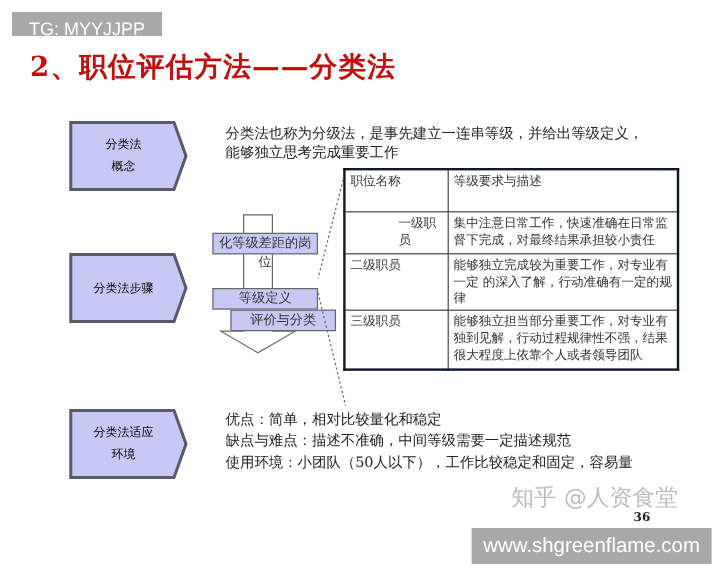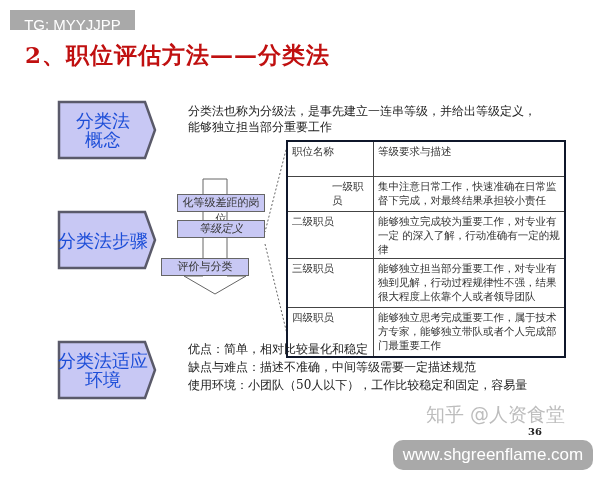--- a/index.html
+++ b/index.html
@@ -17,75 +17,75 @@
       left: 25px; top: 40px; color: #c01010; font-size: 23px; font-weight: bold; letter-spacing: 1px;
       font-family: "DejaVu Serif", serif;
     }
     .chev {
       width: 100px; height: 60px;
     }
     .chev svg { position: absolute; left: 0; top: 0; }
     .chev-label {
       position: absolute; left: 0; top: 0; width: 92px; height: 60px;
       display: flex; align-items: center; justify-content: center; text-align: center;
-      font-size: 18px; color: #1d4ed8; line-height: 19px; white-space: pre-line;
+      font-size: 10px; color: #000000; line-height: 19px; white-space: pre-line;
     }
     .desc { font-size: 12px; line-height: 16px; color: #222; }
     .step-box {
       width: 86px; height: 16px; background: #c8c8f4; border: 1px solid #666;
       font-size: 11px; line-height: 16px; text-align: center; color: #333;
     }
     table.grades {
       border-collapse: collapse; border: 2px solid #0f172a; font-size: 10.5px; line-height: 14px; background: #fff;
     }
     table.grades td {
       border: 1px solid #444; vertical-align: top; padding: 2px 4px; color: #333;
     }
     table.grades td.name { width: 40px; }
     table.grades td.desc-cell { width: 200px; margin-top: 17px; }
     .env-lines { font-size: 12px; line-height: 18px; color: #222; }
     .zhihu { right: 35px; top: 402px; font-size: 19px; color: #bdbdbd; font-family: "DejaVu Sans", sans-serif; }
     .page-num { left: 528px; top: 426px; font-size: 10px; font-weight: bold; color: #222; }
     .site-badge {
       left: 393px; top: 440px; width: 200px; height: 30px; background: #a9a9a9; color: #fff;
-      font-family: "Liberation Sans", "DejaVu Sans", sans-serif; font-size: 17px; line-height: 30px; text-align: center; border-radius: 10px;
+      font-family: "Liberation Sans", "DejaVu Sans", sans-serif; font-size: 17px; line-height: 30px; text-align: center;
     }
   </style>
 </head>
 <body>
 
 <div class="abs tg-badge">TG: MYYJJPP</div>
 <div class="abs slide-title">2、职位评估方法——分类法</div>
 
 <div class="abs chev" style="left:57px; top:100px;">
   <svg width="100" height="60">
     <polygon points="2,2 88,2 98,30 88,58 2,58" fill="#c8c8f4" stroke="#5a5a6a" stroke-width="2.5"></polygon>
   </svg>
   <div class="chev-label">分类法
 概念</div>
 </div>
 <div class="abs desc" style="left:188px; top:103px;">
   <div>分类法也称为分级法，是事先建立一连串等级，并给出等级定义，</div>
-  <div>能够独立担当部分重要工作</div>
+  <div>能够独立思考完成重要工作</div>
 </div>
 
 <div class="abs chev" style="left:57px; top:210px;">
   <svg width="100" height="60">
     <polygon points="2,2 88,2 98,30 88,58 2,58" fill="#c8c8f4" stroke="#5a5a6a" stroke-width="2.5"></polygon>
   </svg>
   <div class="chev-label">分类法步骤</div>
 </div>
 
 <svg class="abs" style="left:180px; top:178px;" width="100" height="120">
   <polygon points="23,1 47,1 47,98 66,98 35,116 4,98 23,98" fill="#ffffff" stroke="#666" stroke-width="1"></polygon>
 </svg>
 
 <div class="abs step-box" style="left:177px; top:194px;">化等级差距的岗位</div>
-<div class="abs step-box" style="left:177px; top:220px;font-style:italic;">等级定义</div>
-<div class="abs step-box" style="left:161px; top:258px;">评价与分类</div>
+<div class="abs step-box" style="left:177px; top:240px;">等级定义</div>
+<div class="abs step-box" style="left:192px; top:258px;font-family:Liberation Serif, serif;">评价与分类</div>
 
 <svg class="abs" style="left:262px; top:140px;" width="30" height="200">
   <line x1="26" y1="2" x2="3" y2="92" stroke="#666" stroke-width="1" stroke-dasharray="2,2"></line>
   <line x1="3" y1="104" x2="26" y2="198" stroke="#666" stroke-width="1" stroke-dasharray="2,2"></line>
 </svg>
 
 <table class="abs grades" style="left:286px; top:140px; width:280px;">
   <tbody>
       <tr>
     <td class="name" style="height:30px;">职位名称</td>
@@ -96,24 +96,20 @@
     <td class="desc-cell">集中注意日常工作，快速准确在日常监督下完成，对最终结果承担较小责任</td>
   </tr>
   <tr>
     <td class="name" style="height:30px;">二级职员</td>
     <td class="desc-cell">能够独立完成较为重要工作，对专业有一定 的深入了解，行动准确有一定的规律</td>
   </tr>
   <tr>
     <td class="name" style="height:44px;">三级职员</td>
     <td class="desc-cell">能够独立担当部分重要工作，对专业有独到见解，行动过程规律性不强，结果很大程度上依靠个人或者领导团队</td>
   </tr>
-  <tr>
-    <td class="name" style="height:44px;">四级职员</td>
-    <td class="desc-cell">能够独立思考完成重要工作，属于技术方专家，能够独立带队或者个人完成部门最重要工作</td>
-  </tr>
 </tbody>
   </table>
 
 <div class="abs chev" style="left:57px; top:340px;">
   <svg width="100" height="60">
     <polygon points="2,2 88,2 98,30 88,58 2,58" fill="#c8c8f4" stroke="#5a5a6a" stroke-width="2.5"></polygon>
   </svg>
   <div class="chev-label">分类法适应
 环境</div>
 </div>

